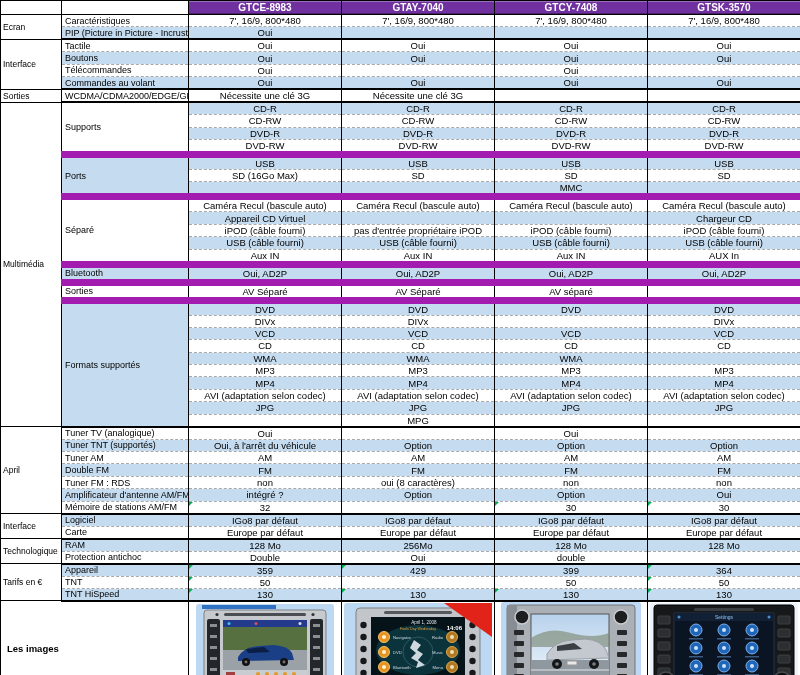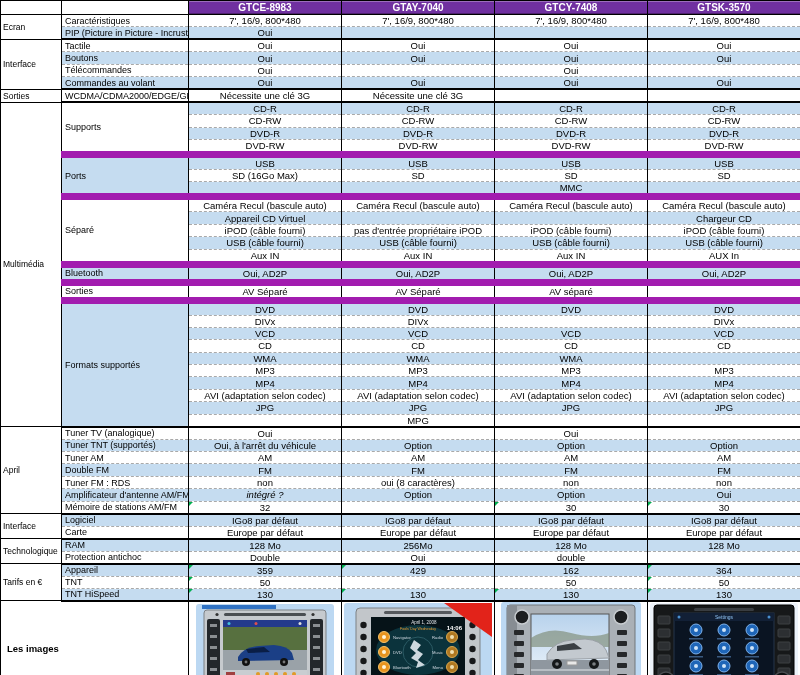--- a/index.html
+++ b/index.html
@@ -12,21 +12,21 @@
   th.prod{background:#7030A0;color:#fff;border:1px solid #000;font-size:10px;font-weight:700;
           text-align:center;box-shadow:inset 0 1px 0 rgba(255,255,255,.30),inset 0 -1px 0 rgba(0,0,0,.30)}
   th.blank{background:#fff;border:1px solid #000}
   td.cat{border:1.5px solid #000;background:#fff;font-weight:400;font-size:8.5px;text-align:left}
   td.lbl{border-left:1px solid #000;text-align:left;padding-left:3px;font-size:9px}
   td.val{border-left:1px solid #000;text-align:center;position:relative;font-size:9.5px;line-height:11px}
   .b{background:#C5DCF0}
   .dash{border-bottom:1px dashed #a9a9a9}
   .gb{border-bottom:7px solid #a21caf}
   .sb{border-bottom:2px solid #000}
-  .it{font-style:italic}
+  .it{}
   .mkr{position:absolute;left:0;top:0;width:0;height:0;
        border-top:4px solid #00B050;border-right:4px solid transparent}
   tr.images-row{height:95px}
   td.img-lab{border:1.5px solid #000;background:#fff;font-weight:700;font-size:9.5px;
              text-align:left;padding-left:6px}
   td.img-cell{border-left:1px solid #000;background:#fff;text-align:center;vertical-align:middle}
   td.img-cell svg{display:inline-block;vertical-align:middle}
   .bottom-bar{width:800px;height:5px;background:#000}
 </style>
 </head>
@@ -334,21 +334,21 @@
           <td class="val sb">Double</td>
           <td class="val sb">Oui</td>
           <td class="val sb">double</td>
           <td class="val sb"></td>
         </tr>
         <tr>
           <td class="cat" rowspan="3">Tarifs en €</td>
           <td class="lbl dash b" rowspan="1">Appareil</td>
           <td class="val dash b">359<span class="mkr"></span></td>
           <td class="val dash b">429<span class="mkr"></span></td>
-          <td class="val dash b">162</td>
+          <td class="val dash b">399</td>
           <td class="val dash b">364<span class="mkr"></span></td>
         </tr>
         <tr>
           <td class="lbl dash" rowspan="1">TNT</td>
           <td class="val dash">50<span class="mkr"></span></td>
           <td class="val dash"></td>
           <td class="val dash">50</td>
           <td class="val dash">50<span class="mkr"></span></td>
         </tr>
         <tr>

